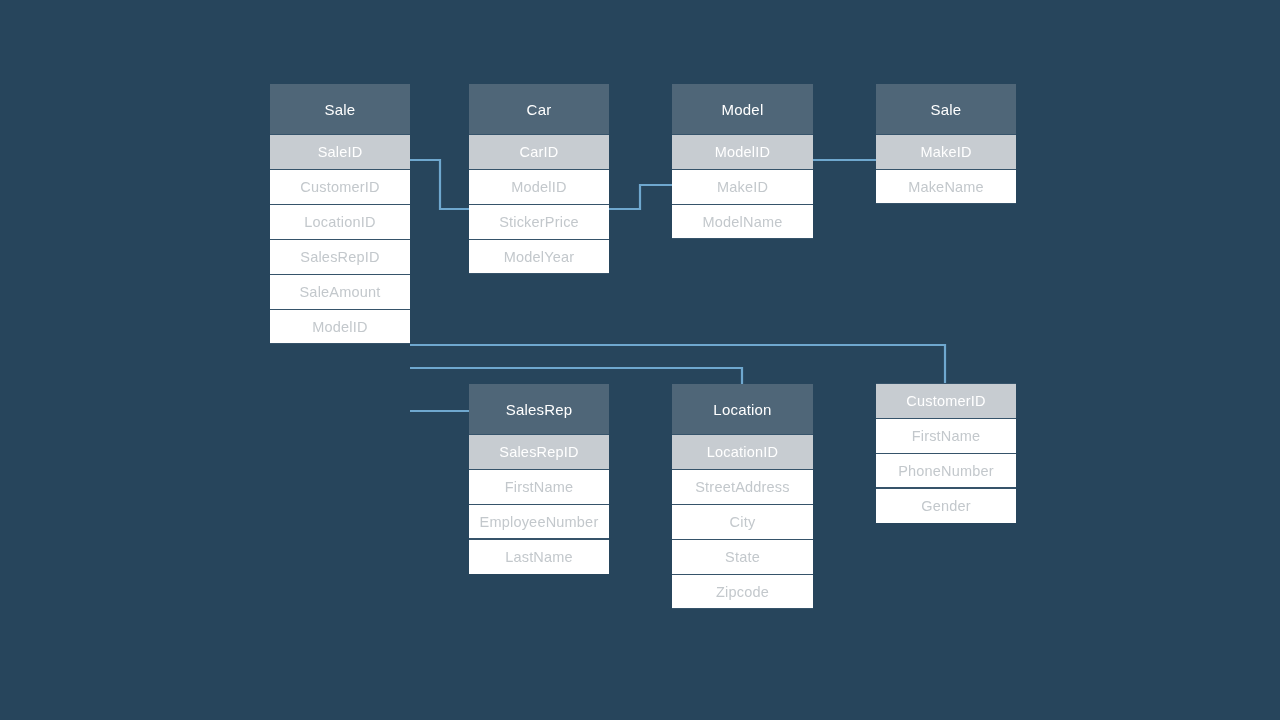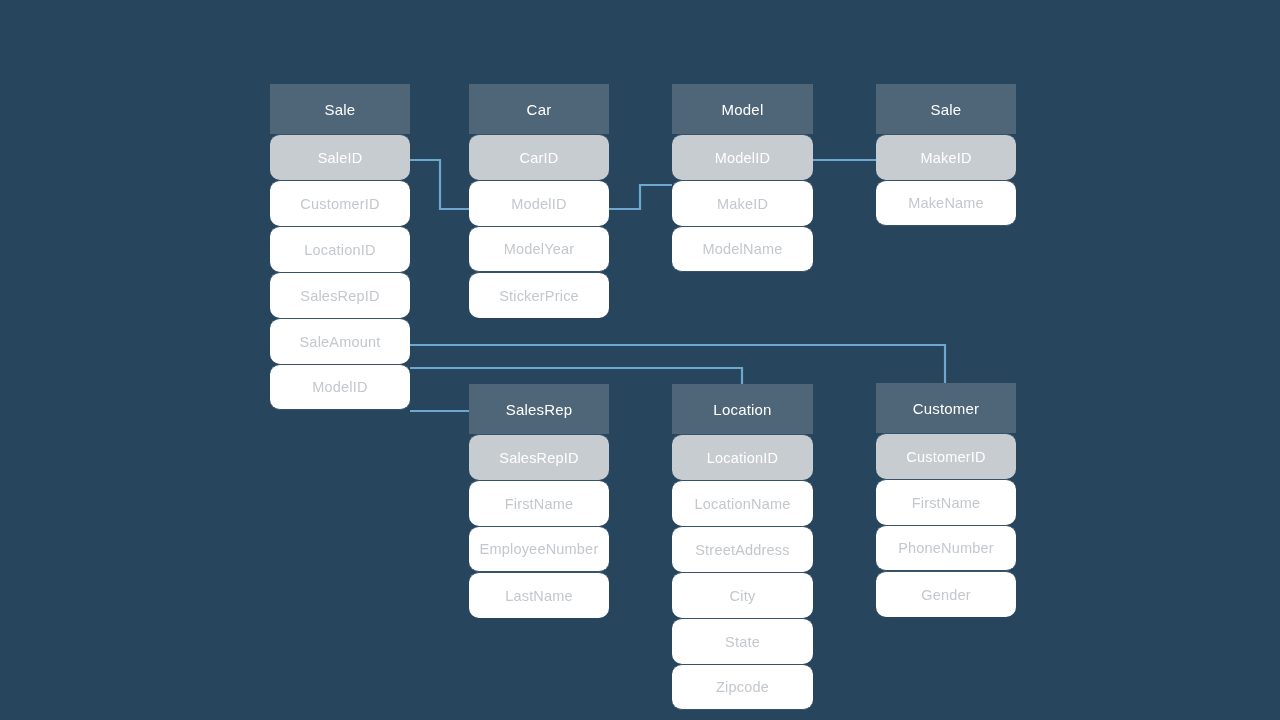--- a/index.html
+++ b/index.html
@@ -38,32 +38,31 @@
     background: #4f6678;
     color: #ffffff;
     font-size: 15px;
     display: flex;
     align-items: center;
     justify-content: center;
     box-sizing: border-box;
     letter-spacing: 0.2px;
   }
   .field {
-    height: 46px;
+    height: 35px;
     background: #ffffff;
     color: #c3c8cc;
     font-size: 14.5px;
     display: flex;
     align-items: center;
     justify-content: center;
     box-sizing: border-box;
     border-top: 1px solid #36536a;
     letter-spacing: 0.2px;
     white-space: nowrap;
-    border-radius: 10px;
   }
   .field.pk {
     background: #c7ccd1;
     color: #ffffff;
     border-top: 1px solid #36536a;
   }
   .field.last {
     border-bottom: 1px solid #36536a;
   }
 </style>
@@ -88,22 +87,22 @@
         <div class="field">CustomerID</div>
         <div class="field">LocationID</div>
         <div class="field">SalesRepID</div>
         <div class="field">SaleAmount</div>
         <div class="field last">ModelID</div>
       </div>
       <div class="entity" style="left: 469px; top: 36px; width: 140px;">
         <div class="entity-header">Car</div>
         <div class="field pk">CarID</div>
         <div class="field">ModelID</div>
+        <div class="field">StickerPrice</div>
         <div class="field last">ModelYear</div>
-        <div class="field">StickerPrice</div>
       </div>
       <div class="entity" style="left: 672px; top: 36px; width: 141px;">
         <div class="entity-header">Model</div>
         <div class="field pk">ModelID</div>
         <div class="field">MakeID</div>
         <div class="field last">ModelName</div>
       </div>
       <div class="entity" style="left: 876px; top: 36px; width: 140px;">
         <div class="entity-header">Sale</div>
         <div class="field pk">MakeID</div>
@@ -112,28 +111,26 @@
       <div class="entity" style="left: 469px; top: 336px; width: 140px;">
         <div class="entity-header">SalesRep</div>
         <div class="field pk">SalesRepID</div>
         <div class="field">FirstName</div>
         <div class="field last">EmployeeNumber</div>
         <div class="field">LastName</div>
       </div>
       <div class="entity" style="left: 672px; top: 336px; width: 141px;">
         <div class="entity-header">Location</div>
         <div class="field pk">LocationID</div>
-        <div class="field">LocationName</div>
         <div class="field">StreetAddress</div>
         <div class="field">City</div>
         <div class="field">State</div>
         <div class="field last">Zipcode</div>
       </div>
       <div class="entity" style="left: 876px; top: 335px; width: 140px;">
-        <div class="entity-header">Customer</div>
         <div class="field pk">CustomerID</div>
         <div class="field">FirstName</div>
         <div class="field last">PhoneNumber</div>
         <div class="field">Gender</div>
       </div>
     </div>
 
 </div>
 
 </body></html>

